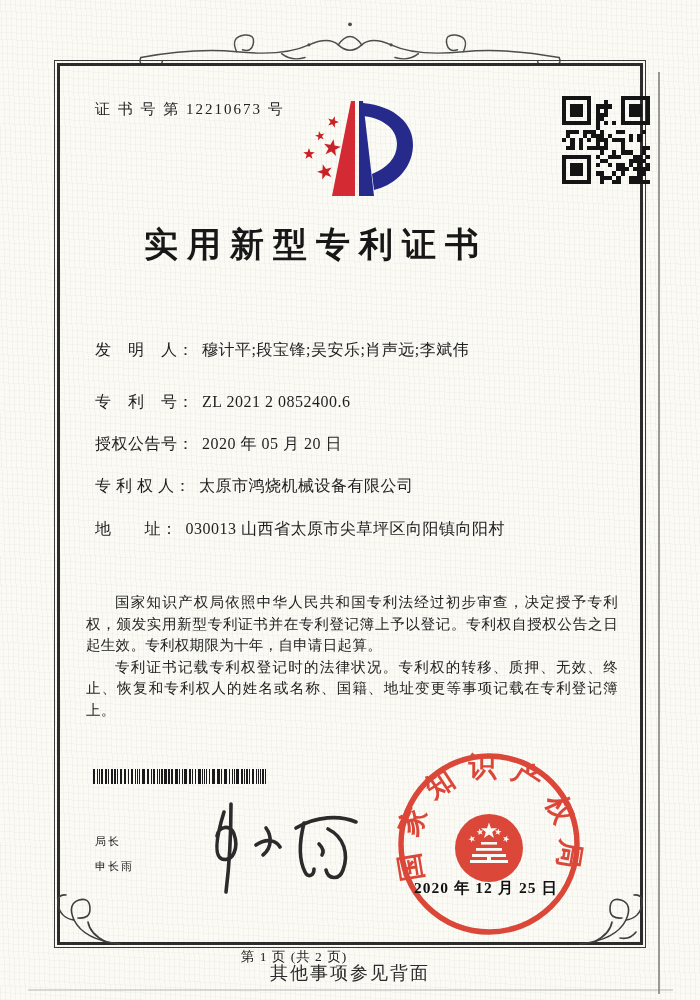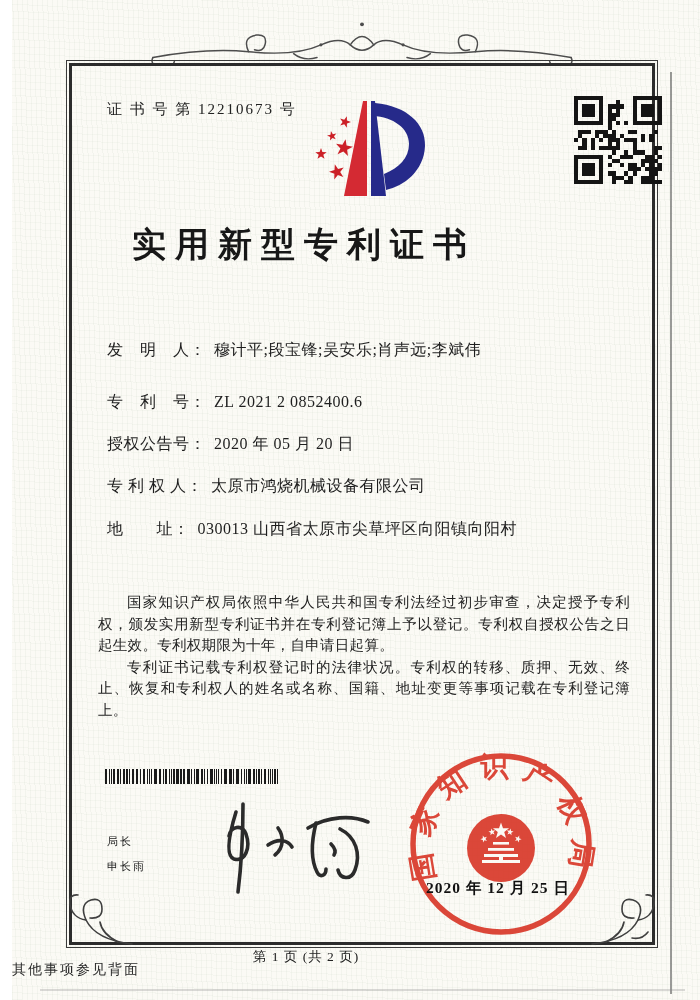--- a/index.html
+++ b/index.html
@@ -7,41 +7,40 @@
     width:700px;height:1000px;background:#ffffff;
     font-family:"Liberation Serif","DejaVu Serif",serif;
     color:#1c1c1c;position:relative;overflow:hidden;
   }
   .paper{
     position:absolute;inset:0;
     background:
       repeating-linear-gradient(88deg, rgba(168,188,164,0.10) 0 1px, rgba(0,0,0,0) 1px 5px),
       repeating-linear-gradient(3deg, rgba(168,188,164,0.08) 0 1px, rgba(0,0,0,0) 1px 7px),
       #fbfaf5;
-    margin-left: 12px;
   }
   .frame{
     position:absolute;left:54px;top:60px;width:592px;height:888px;
     border:1px solid #3a3a3a;box-sizing:border-box;
   }
   .frame-inner{
     position:absolute;inset:2px;border:3px solid #2c2c2c;box-sizing:border-box;
   }
   .ornament-top{position:absolute;left:135px;top:14px;width:430px;height:50px;}
   .ornament-corner{position:absolute;width:72px;height:72px;}
   .ornament-corner.right{left:576px;top:876px;}
   .ornament-corner.left{left:52px;top:876px;transform:scaleX(-1);}
   .cert-no{
     position:absolute;left:95px;top:100px;font-size:15px;letter-spacing:2px;color:#222;
   }
   .logo{position:absolute;left:275px;top:96px;width:152px;height:112px;}
   .qr{position:absolute;left:562px;top:96px;width:88px;height:88px;}
   .title{
     position:absolute;left:0;top:222px;width:584px;margin:0;text-align:center;
-    font-size:34px;font-weight:700;letter-spacing:9px;color:#171717;
+    font-size:34px;font-weight:700;letter-spacing:9px;color:#171717;padding-left:24px;
   }
   .row{position:absolute;left:95px;font-size:16px;white-space:nowrap;color:#1e1e1e;}
   .row .lbl{letter-spacing:0.5px;}
   .row .val{margin-left:8px;letter-spacing:0.5px;}
   .grant-no-pair{position:absolute;left:242px;}
   .body-text{
     position:absolute;left:86px;top:592px;width:532px;
     font-size:14.5px;line-height:21.5px;color:#222;letter-spacing:0.3px;text-align:justify;font-family:Liberation Serif, serif;
   }
   .body-text p{margin:0;text-indent:2em;}
@@ -52,22 +51,22 @@
   .seal{position:absolute;left:393px;top:748px;width:192px;height:192px;opacity:0.93;}
   .seal-date{
     position:absolute;left:414px;top:878px;font-size:15.5px;font-weight:700;
     letter-spacing:1px;color:#111;z-index:5;
   }
   .page-indicator{
     position:absolute;left:0;top:948px;width:588px;text-align:center;
     font-size:13.5px;letter-spacing:1px;color:#222;
   }
   .back-note{
-    position:absolute;left:0;top:961px;width:700px;text-align:left;
-    font-size:14px;letter-spacing:2px;color:#2a2a2a;
+    position:absolute;left:0;top:961px;width:700px;text-align:center;
+    font-size:18px;letter-spacing:2px;color:#2a2a2a;
   }
   .photo-edge-right{
     position:absolute;left:658px;top:72px;width:2px;height:922px;
     background:rgba(75,75,75,0.55);
   }
   .photo-edge-bottom{
     position:absolute;left:28px;top:989px;width:645px;height:2px;
     background:rgba(140,140,140,0.30);
   }
 </style>

